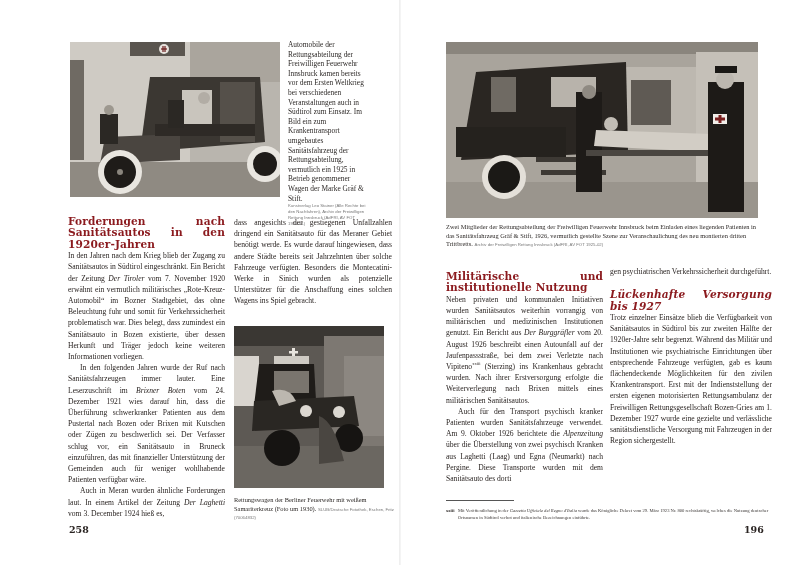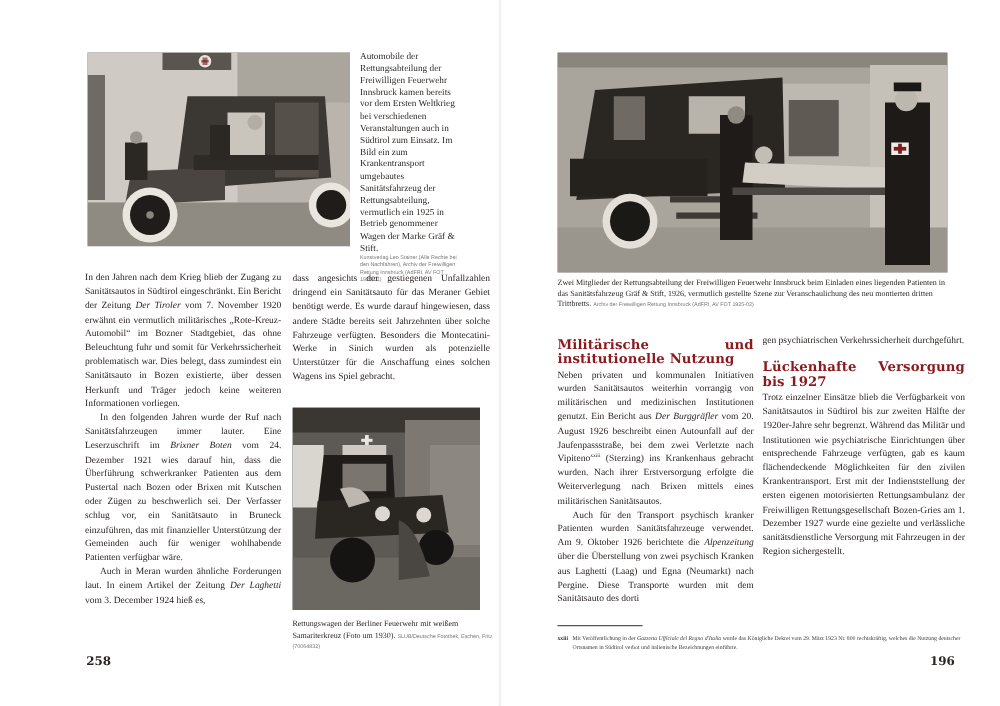--- a/index.html
+++ b/index.html
@@ -87,20 +87,21 @@
       <circle cx="134" cy="56" r="6" fill="#b2ada5"></circle>
     </svg>
   </div>
 
   <div class="caption-side">
     <span>Automobile der Rettungsabteilung der Freiwilligen Feuerwehr Innsbruck kamen bereits vor dem Ersten Weltkrieg bei verschiedenen Veranstaltungen auch in Südtirol zum Einsatz. Im Bild ein zum Krankentransport umgebautes Sanitätsfahrzeug der Rettungsabteilung, vermutlich ein 1925 in Betrieb genommener Wagen der Marke Gräf &amp; Stift.</span>
     <div class="credit">Kunstverlag Leo Stainer (Alle Rechte bei den Nachfahren), Archiv der Freiwilligen Rettung Innsbruck (AdFRI, AV FOT 1925-01)</div>
   </div>
 
   <div class="col" style="left:38px; top:216px; width:157px;">
+    <h2>Forderungen nach Sanitätsautos in den 1920er-Jahren</h2>
     <div>
         <p><span>In den Jahren nach dem Krieg blieb der Zugang zu Sanitätsautos in Südtirol eingeschränkt. Ein Bericht der Zeitung </span><em>Der Tiroler</em><span> vom 7. November 1920 erwähnt ein vermutlich militärisches „Rote-Kreuz-Automobil“ im Bozner Stadtgebiet, das ohne Beleuchtung fuhr und somit für Verkehrssicherheit problematisch war. Dies belegt, dass zumindest ein Sanitätsauto in Bozen existierte, über dessen Herkunft und Träger jedoch keine weiteren Informationen vorliegen.</span></p>
         <p class="indent"><span>In den folgenden Jahren wurde der Ruf nach Sanitätsfahrzeugen immer lauter. Eine Leserzuschrift im </span><em>Brixner Boten</em><span> vom 24. Dezember 1921 wies darauf hin, dass die Überführung schwerkranker Patienten aus dem Pustertal nach Bozen oder Brixen mit Kutschen oder Zügen zu beschwerlich sei. Der Verfasser schlug vor, ein Sanitätsauto in Bruneck einzuführen, das mit finanzieller Unterstützung der Gemeinden auch für weniger wohlhabende Patienten verfügbar wäre.</span></p>
         <p class="indent"><span>Auch in Meran wurden ähnliche Forderungen laut. In einem Artikel der Zeitung </span><em>Der Laghetti</em><span> vom 3. December 1924 hieß es,</span></p>
       </div>
   </div>
 
   <div class="col" style="left:204px; top:217px; width:158px;">
     <p>dass angesichts der gestiegenen Unfallzahlen dringend ein Sanitätsauto für das Meraner Gebiet benötigt werde. Es wurde darauf hingewiesen, dass andere Städte bereits seit Jahrzehnten über solche Fahrzeuge verfügten. Besonders die Montecatini-Werke in Sinich wurden als potenzielle Unterstützer für die Anschaffung eines solchen Wagens ins Spiel gebracht.</p>
   </div>
@@ -178,21 +179,21 @@
   <div class="col" style="left:46px; top:271px; width:157px;">
     <h2>Militärische und institutionelle Nutzung</h2>
     <div>
         <p><span>Neben privaten und kommunalen Initiativen wurden Sanitätsautos weiterhin vorrangig von militärischen und medizinischen Institutionen genutzt. Ein Bericht aus </span><em>Der Burggräfler</em><span> vom 20. August 1926 beschreibt einen Autounfall auf der Jaufenpassstraße, bei dem zwei Verletzte nach Vipiteno</span><sup>xxiii</sup><span> (Sterzing) ins Krankenhaus gebracht wurden. Nach ihrer Erstversorgung erfolgte die Weiterverlegung nach Brixen mittels eines militärischen Sanitätsautos.</span></p>
         <p class="indent"><span>Auch für den Transport psychisch kranker Patienten wurden Sanitätsfahrzeuge verwendet. Am 9. Oktober 1926 berichtete die </span><em>Alpenzeitung</em><span> über die Überstellung von zwei psychisch Kranken aus Laghetti (Laag) und Egna (Neumarkt) nach Pergine. Diese Transporte wurden mit dem Sanitätsauto des dorti</span></p>
       </div>
   </div>
 
   <div class="col" style="left:210px; top:266px; width:162px;">
     <p>gen psychiatrischen Verkehrssicherheit durchgeführt.</p>
-    <h2 style="margin-top:12px;">Lückenhafte Versorgung bis 1927</h2>
+    <h2 style="margin-top:12px;font-style:italic;">Lückenhafte Versorgung bis 1927</h2>
     <p>Trotz einzelner Einsätze blieb die Verfügbarkeit von Sanitätsautos in Südtirol bis zur zweiten Hälfte der 1920er-Jahre sehr begrenzt. Während das Militär und Institutionen wie psychiatrische Einrichtungen über entsprechende Fahrzeuge verfügten, gab es kaum flächendeckende Möglichkeiten für den zivilen Krankentransport. Erst mit der Indienststellung der ersten eigenen motorisierten Rettungsambulanz der Freiwilligen Rettungsgesellschaft Bozen-Gries am 1. Dezember 1927 wurde eine gezielte und verlässliche sanitätsdienstliche Versorgung mit Fahrzeugen in der Region sichergestellt.</p>
   </div>
 
   <div class="footnote-rule" style="left:46px;"></div>
   <div class="footnote" style="left:46px;">
     <span class="fn-mark">xxiii</span><span class="fn-body"><span>Mit Veröffentlichung in der </span><em>Gazzetta Ufficiale del Regno d'Italia</em><span> wurde das Königliche Dekret vom 29. März 1923 Nr. 800 rechtskräftig, welches die Nutzung deutscher Ortsnamen in Südtirol verbot und italienische Bezeichnungen einführte.</span></span>
   </div>
 
   <div class="page-number" style="left:344px;">196</div>
 </div>

